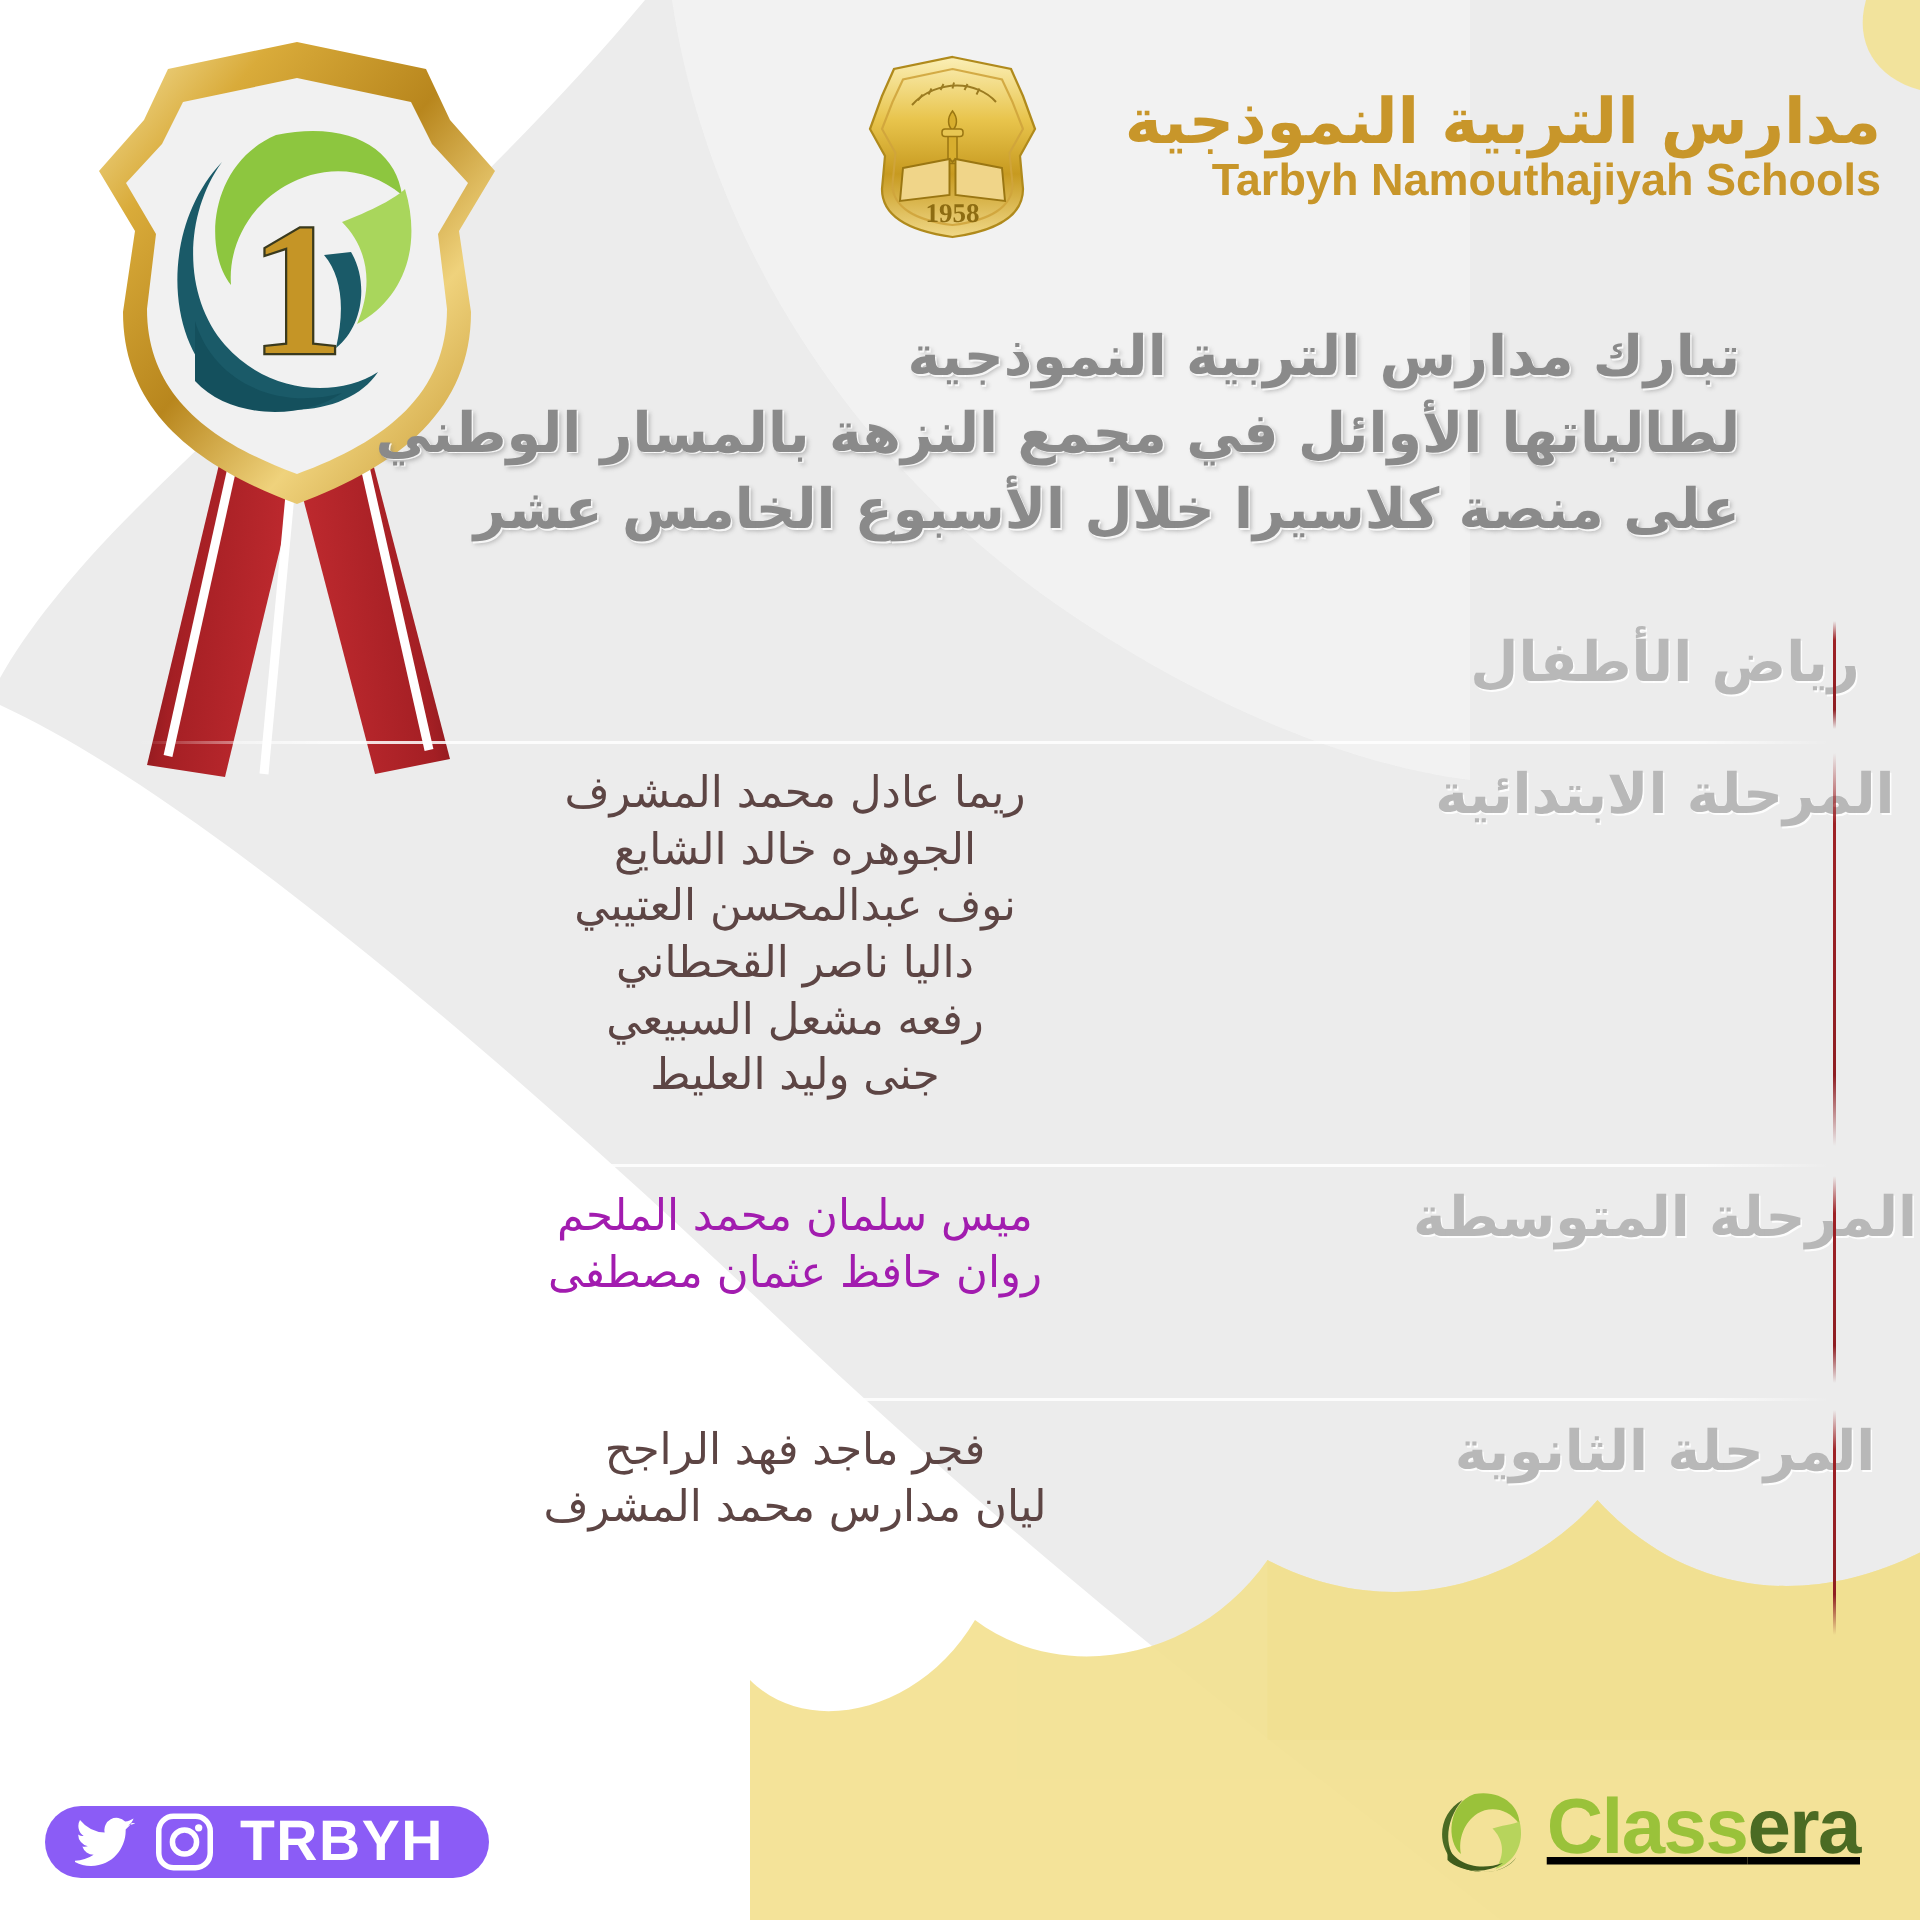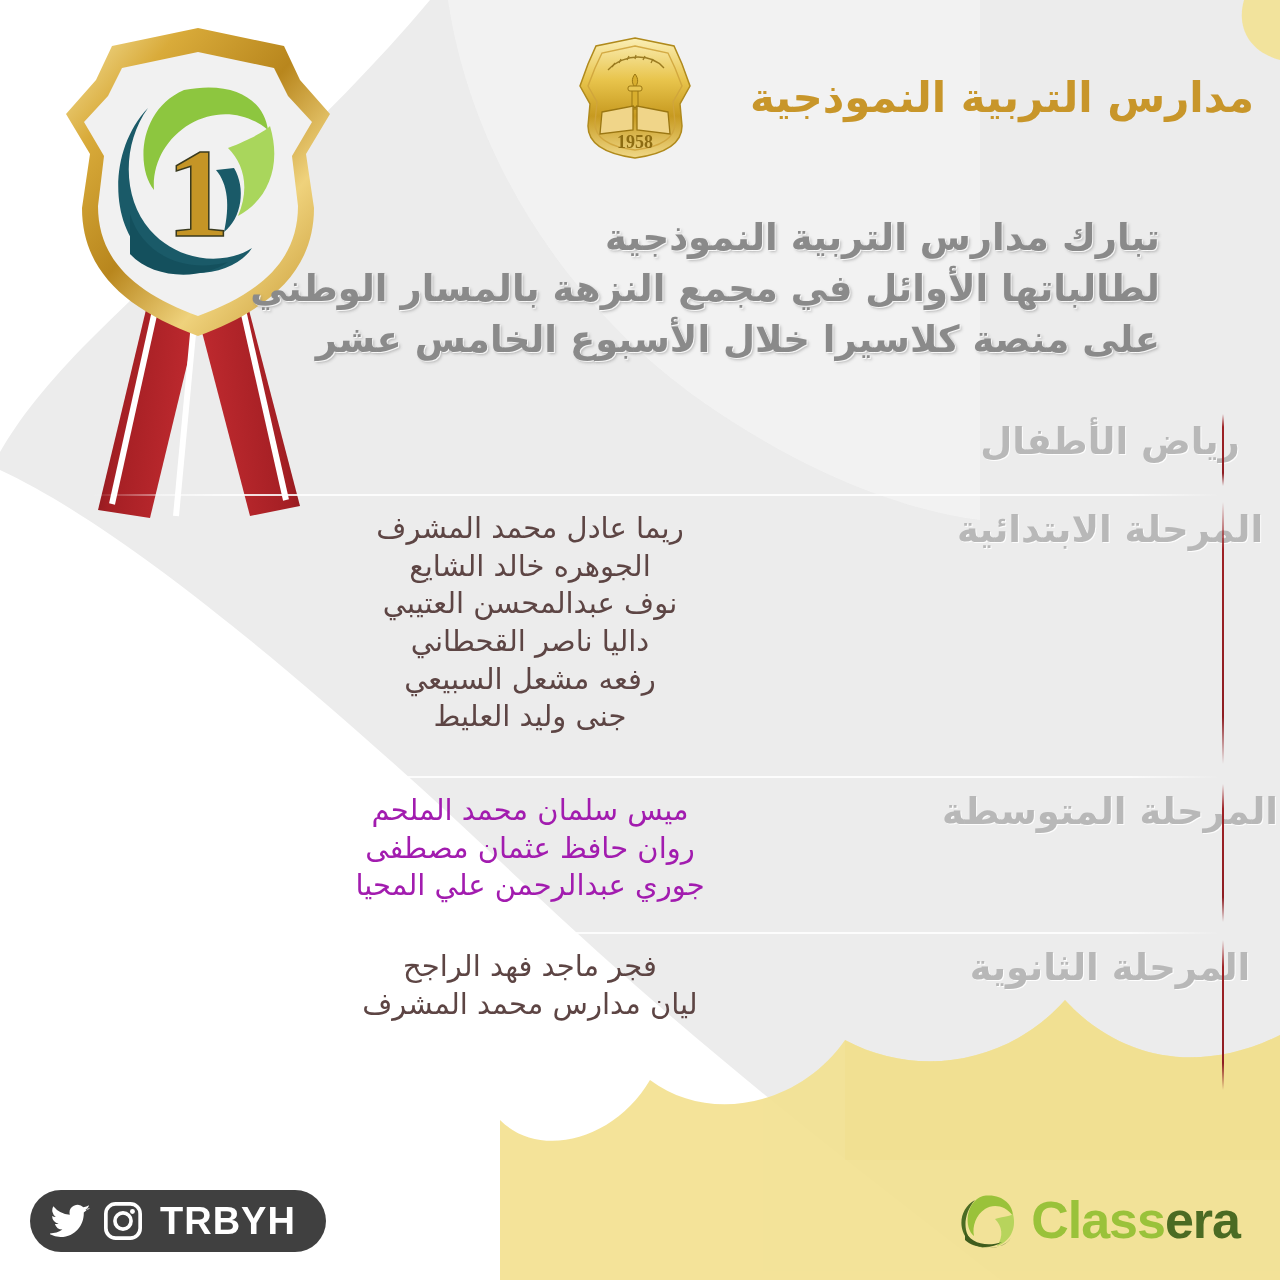--- a/index.html
+++ b/index.html
@@ -140,48 +140,49 @@
                 rgba(255,255,255,.85) 12%,
                 rgba(255,255,255,.85) 92%,
                 rgba(255,255,255,0) 100%);
     margin: 0 60px 0 90px;
   }
 
   
   #social-pill {
     position: absolute;
     left: 30px; bottom: 28px;
-    height: 62px;
+    height: 48px;
     padding: 0 30px 0 20px;
     border-radius: 34px;
-    background: #404040;
+    background: #8b5cf6;
     display: flex;
     align-items: center;
     gap: 10px;
     z-index: 8;
     direction: ltr;
   }
   #social-pill .handle {
     color: #ffffff;
     font-size: 38px;
     font-weight: bold;
     letter-spacing: 1px;
     font-family: "Liberation Sans", sans-serif;
     margin-left: 6px;
   }
   .sicon { width: 42px; height: 42px; flex: 0 0 auto; }
 
   #classera {
     position: absolute;
     right: 40px; bottom: 30px;
     display: flex;
-    align-items: flex-end;
+    align-items: flex-start;
     gap: 12px;
     z-index: 8;
     direction: ltr;
+    text-decoration: underline;
   }
   #classera-mark { width: 62px; height: 62px; flex: 0 0 auto; }
   #classera-word {
     font-size: 52px;
     font-weight: bold;
     font-family: "Liberation Sans", sans-serif;
     letter-spacing: -1px;
     white-space: nowrap;
   }
   #classera-word .c-light { color: #9ac23a; }
@@ -297,20 +298,21 @@
       <rect x="52" y="52" width="14" height="5" rx="2" fill="#e8c652" stroke="#9a7612" stroke-width="1"></rect>
 
       <path d="M26,78 L57,72 L57,96 L24,100 Z" fill="#f0d589" stroke="#9a7612" stroke-width="1.3"></path>
       <path d="M92,78 L61,72 L61,96 L94,100 Z" fill="#f0d589" stroke="#9a7612" stroke-width="1.3"></path>
       <path d="M57,72 L59,74 L61,72" fill="none" stroke="#9a7612" stroke-width="1.3"></path>
       <text x="59" y="114" text-anchor="middle" font-family="Liberation Serif, serif" font-size="18" font-weight="bold" fill="#8d6c12">1958</text>
     </svg>
 
     <div id="brand-text">
       <div id="brand-ar">مدارس التربية النموذجية</div>
+      <div id="brand-en">Tarbyh Namouthajiyah Schools</div>
     </div>
   </div>
 
   <div id="headline">
     <span class="hl">تبارك مدارس التربية النموذجية</span>
     <span class="hl">لطالباتها الأوائل في مجمع النزهة بالمسار الوطني</span>
     <span class="hl">على منصة كلاسيرا خلال الأسبوع الخامس عشر</span>
   </div>
 
   <div id="stages">
@@ -340,21 +342,20 @@
     <div class="row-sep"></div>
 
     <div class="stage-row" style="min-height:154px">
       <div class="row-tick" style="height:138px"></div>
       <div class="stage-title-cell">
         <div class="stage-title">المرحلة المتوسطة</div>
       </div>
       <div class="stage-names-cell names-gold">
         <span class="name">ميس سلمان محمد الملحم</span>
         <span class="name">روان حافظ عثمان مصطفى</span>
-        <span class="name">جوري عبدالرحمن علي المحيا</span>
       </div>
     </div>
     <div class="row-sep"></div>
 
     <div class="stage-row" style="min-height:160px">
       <div class="row-tick" style="height:150px"></div>
       <div class="stage-title-cell">
         <div class="stage-title">المرحلة الثانوية</div>
       </div>
       <div class="stage-names-cell names-dark">

